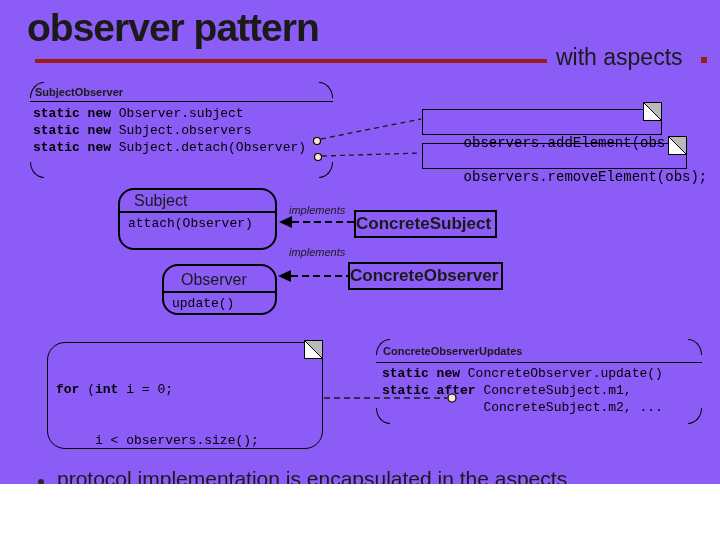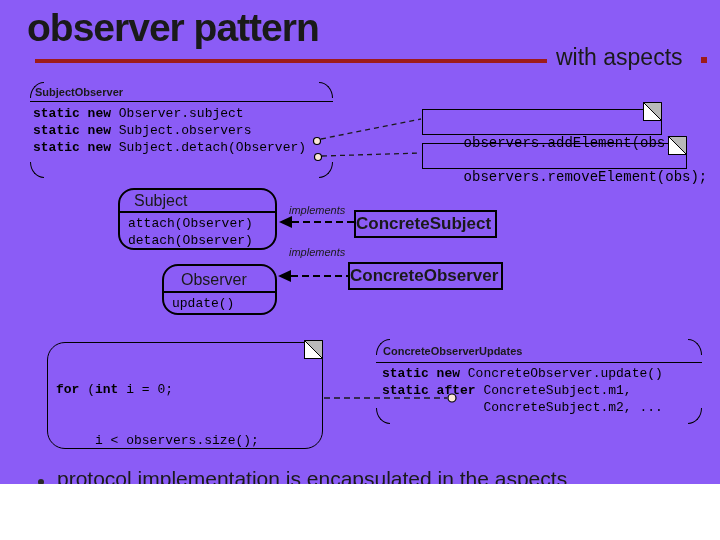--- a/index.html
+++ b/index.html
@@ -99,21 +99,20 @@
     <svg class="fold-icon" style="right:-1px; top:-8px;" width="19" height="19" viewBox="0 0 19 19">
       <rect x="0.5" y="0.5" width="18" height="18" fill="#ffffff" stroke="#000"></rect>
       <path d="M0.5 0.5 L18.5 18.5 L18.5 0.5 Z" fill="#b9b9b9" stroke="#000" stroke-width="1"></path>
     </svg>
   </div>
 
   <div id="subject-box" class="class-box" style="left:118px; top:188px; width:159px; height:62px;">
     <div class="class-title">Subject</div>
     <div class="class-methods">
       <div class="code-line">attach(Observer)</div>
-      <div class="code-line">detach(Observer)</div>
     </div>
   </div>
 
   <div id="observer-box" class="class-box" style="left:162px; top:264px; width:115px; height:51px;">
     <div class="class-title">Observer</div>
     <div class="class-methods">
       <div class="code-line">update()</div>
     </div>
   </div>
 

